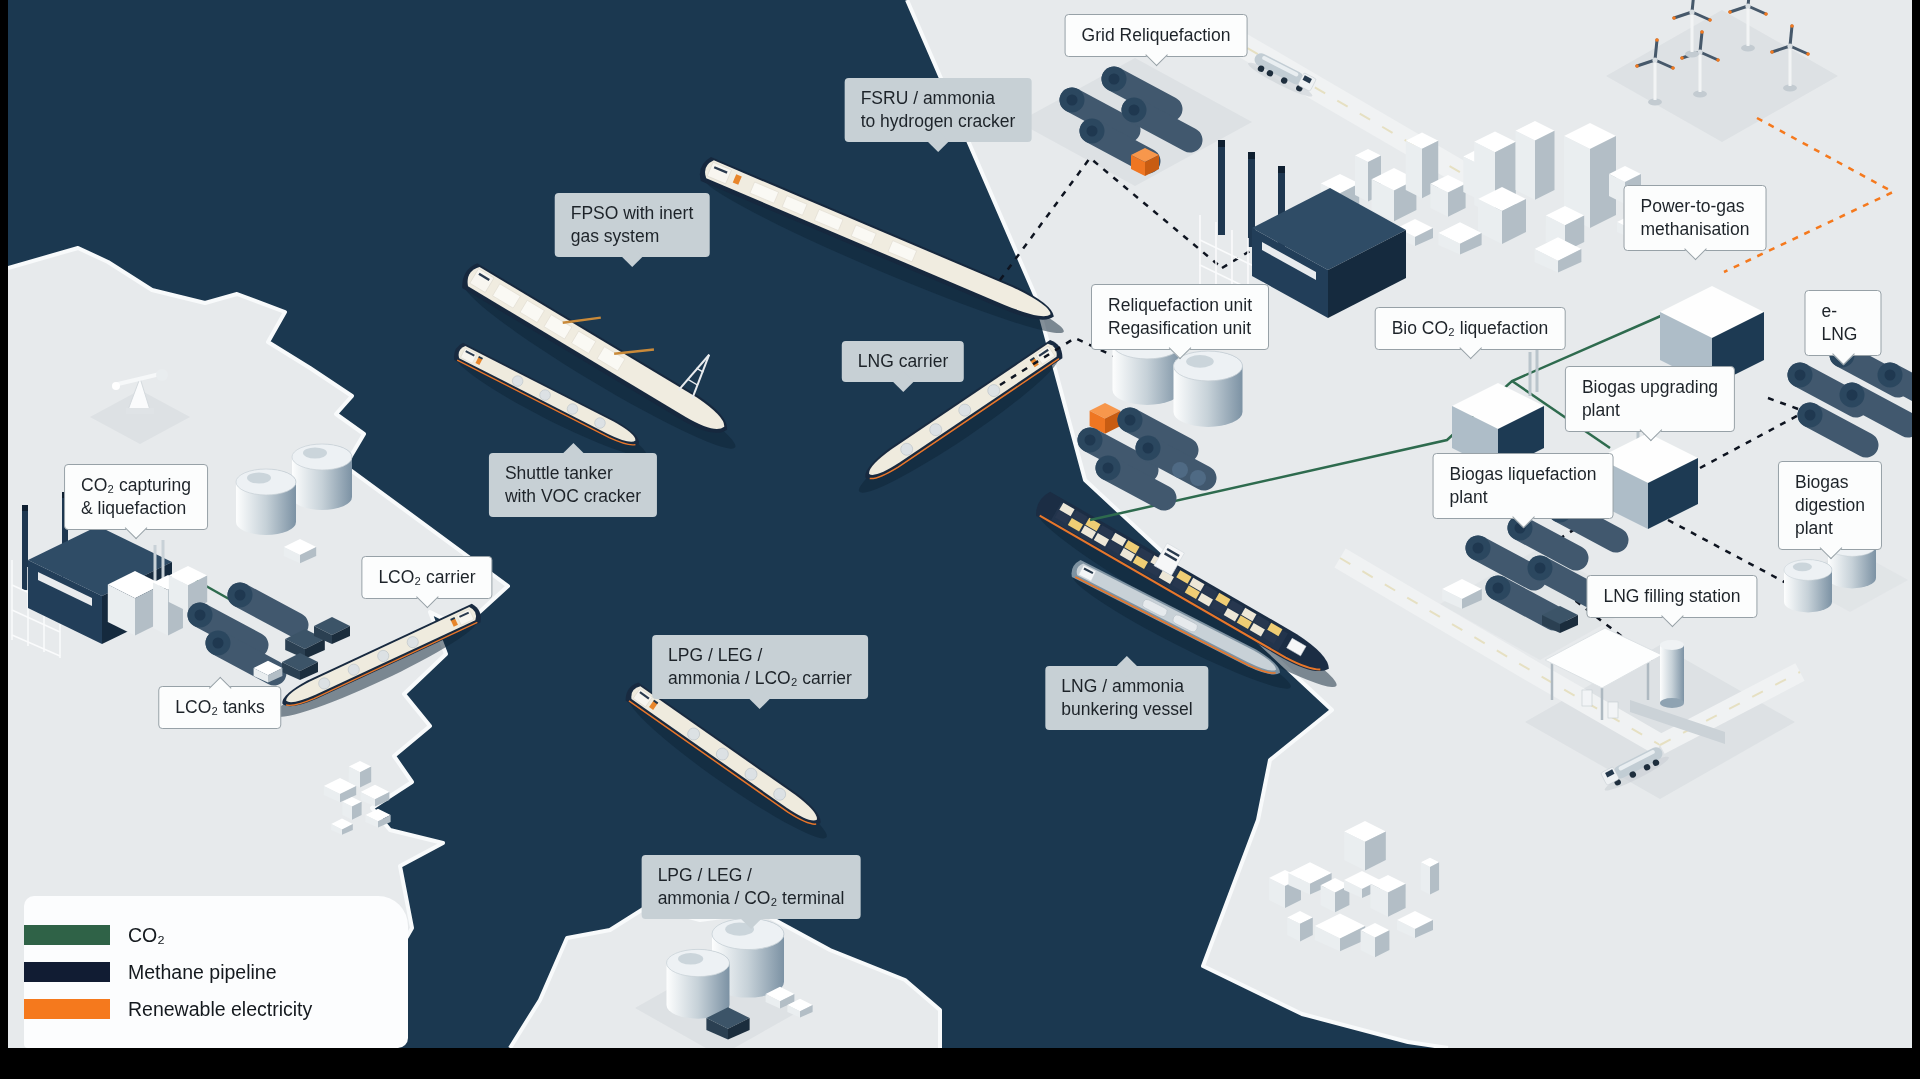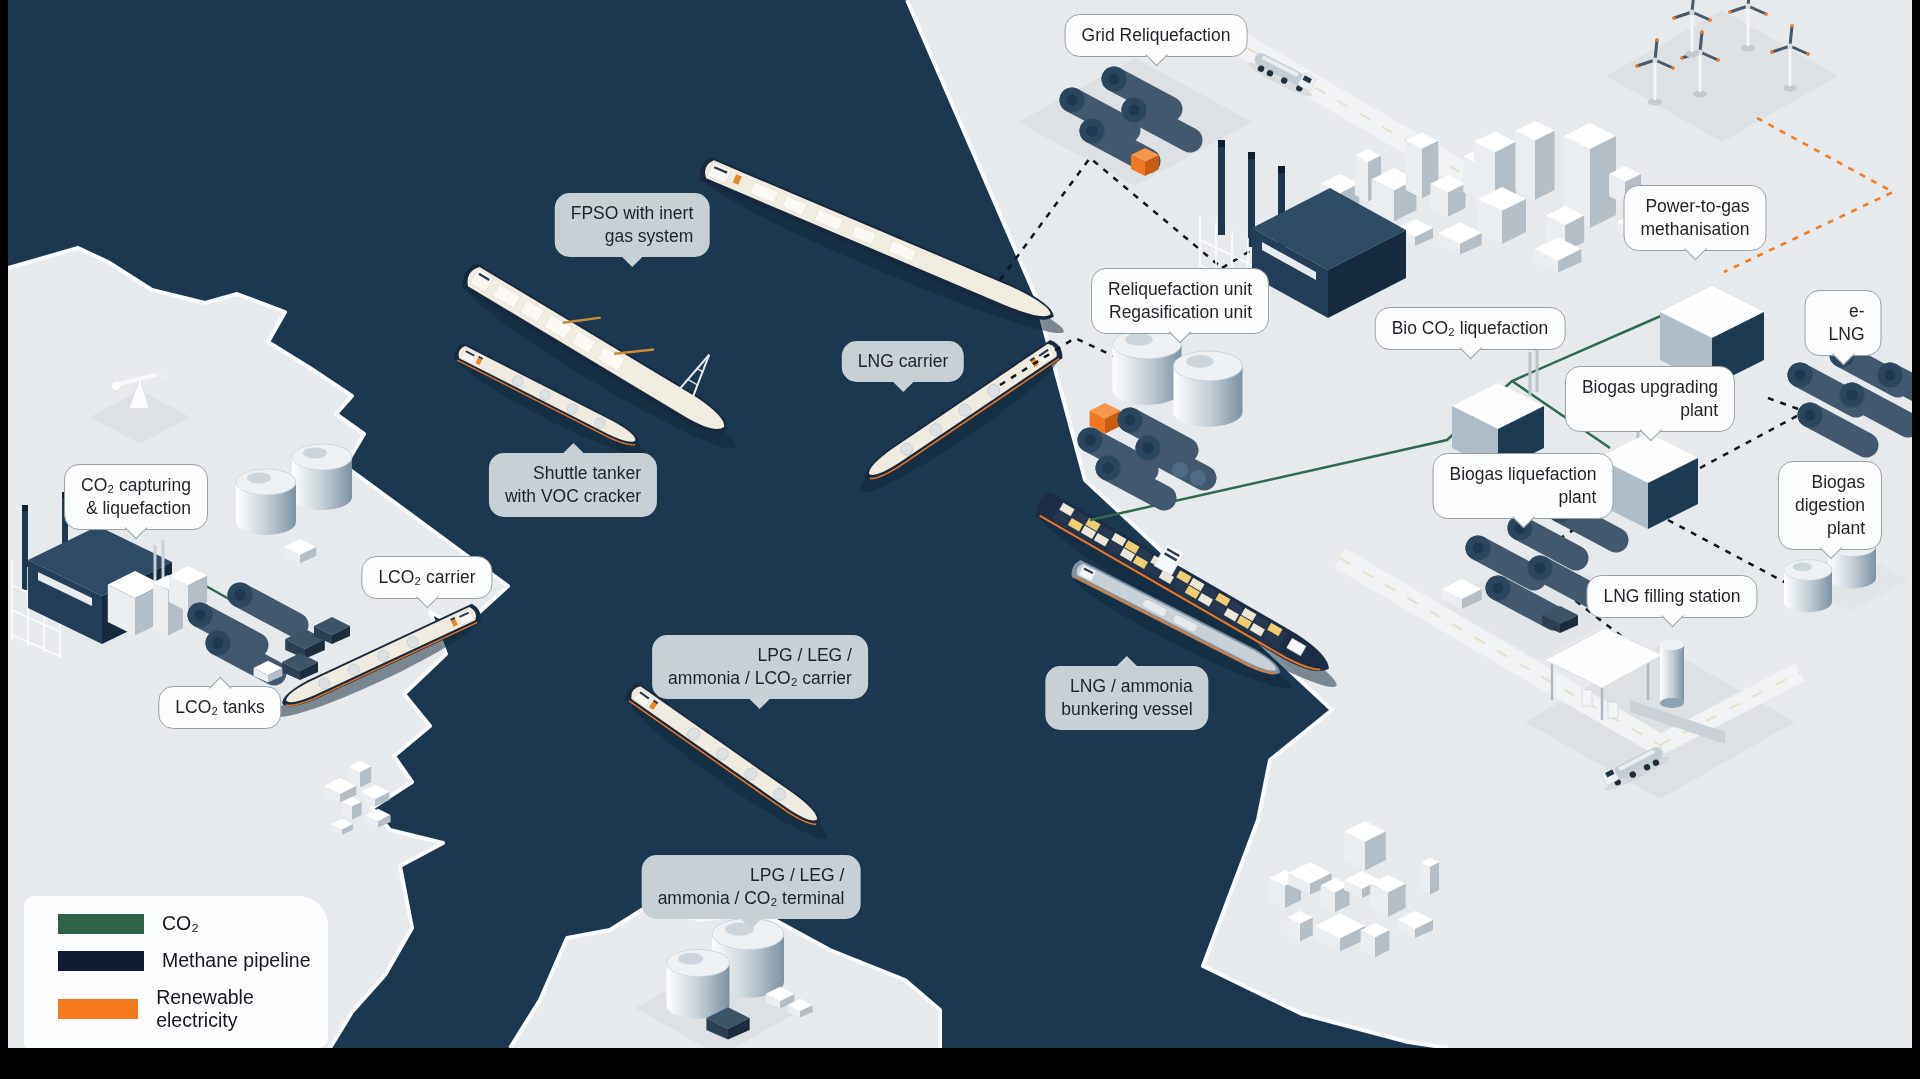--- a/index.html
+++ b/index.html
@@ -1,33 +1,33 @@
 <!DOCTYPE html>
 <html><head>
 <meta charset="utf-8">
 <style>
   html,body{margin:0;padding:0;background:#000;}
   .stage{position:relative;width:1920px;height:1079px;background:#000;overflow:hidden;
          font-family:"Liberation Sans","DejaVu Sans",sans-serif;}
   .stage svg.scene{position:absolute;left:0;top:0;}
-  .callout{position:absolute;transform:translateX(-50%);padding:9px 16px;border-radius:15px;
-           font-size:17.5px;line-height:1.32;text-align:right;color:#1d2329;
+  .callout{position:absolute;transform:translateX(-50%);padding:9px 16px;border-radius:4px;
+           font-size:17.5px;line-height:1.32;text-align:left;color:#1d2329;
            white-space:pre-line;z-index:5;}
   .callout::after{content:"";position:absolute;width:15px;height:15px;left:50%;margin-left:-7.5px;
            transform:rotate(45deg);z-index:-1;}
   .tip-down::after{bottom:-7px;}
   .tip-up::after{top:-7px;}
   .sea{background:#C7D0D5;}
   .sea.tip-down::after,.sea.tip-up::after{background:#C7D0D5;}
   .land{background:#FCFDFD;border:1.5px solid #97A1A7;}
   .land.tip-down::after{background:#FCFDFD;border-right:1.5px solid #97A1A7;border-bottom:1.5px solid #97A1A7;}
   .land.tip-up::after{background:#FCFDFD;border-left:1.5px solid #97A1A7;border-top:1.5px solid #97A1A7;}
-  .legend{position:absolute;left:24px;top:896px;width:304px;height:152px;background:#FCFDFE;
+  .legend{position:absolute;left:24px;top:896px;width:384px;height:152px;background:#FCFDFE;
           border-radius:10px 30px 10px 4px;z-index:4;display:flex;flex-direction:column;
-          justify-content:center;gap:14px;padding-left:34px;box-sizing:border-box;}
+          justify-content:center;gap:14px;box-sizing:border-box;}
   .lrow{display:flex;align-items:center;gap:18px;}
   .lrow span{font-size:19.5px;color:#14191E;}
 </style>
 </head>
 <body>
 
 <div class="stage">
 
 <svg class="scene" width="1920" height="1079" viewBox="0 0 1920 1079">
   <defs>
@@ -476,26 +476,28 @@
       <use href="#tankc" transform="translate(748,982) scale(1.2)"></use>
       <use href="#tankc" transform="translate(698,1005) scale(1.05)"></use>
       <use href="#bx-l" transform="translate(780,1002) scale(0.8)"></use>
       <use href="#bx-l" transform="translate(800,1012) scale(0.7)"></use>
       <use href="#nvbox" transform="translate(728,1030) scale(1.2)"></use>
     </g>
   </g>
 </svg>
 
 <div class="callout land tip-down" style="left:1156px;top:14px"><span>Grid Reliquefaction</span></div>
+<div class="callout sea tip-down" style="left:938px;top:78px"><span>FSRU / ammonia
+to hydrogen cracker</span></div>
 <div class="callout sea tip-down" style="left:632px;top:193px"><span>FPSO with inert
 gas system</span></div>
 <div class="callout sea tip-down" style="left:903px;top:341px"><span>LNG carrier</span></div>
 <div class="callout sea tip-up" style="left:573px;top:453px"><span>Shuttle tanker
 with VOC cracker</span></div>
-<div class="callout land tip-down" style="left:1180px;top:268px"><span>Reliquefaction unit
+<div class="callout land tip-down" style="left:1180px;top:284px"><span>Reliquefaction unit
 Regasification unit</span></div>
 <div class="callout land tip-down" style="left:1695px;top:185px"><span>Power-to-gas
 methanisation</span></div>
 <div class="callout land tip-down" style="left:1843px;top:290px"><span>e-LNG</span></div>
 <div class="callout land tip-down" style="left:1470px;top:307px"><span>Bio CO₂ liquefaction</span></div>
 <div class="callout land tip-down" style="left:1650px;top:366px"><span>Biogas upgrading
 plant</span></div>
 <div class="callout land tip-down" style="left:1523px;top:453px"><span>Biogas liquefaction
 plant</span></div>
 <div class="callout land tip-down" style="left:1830px;top:461px"><span>Biogas digestion

